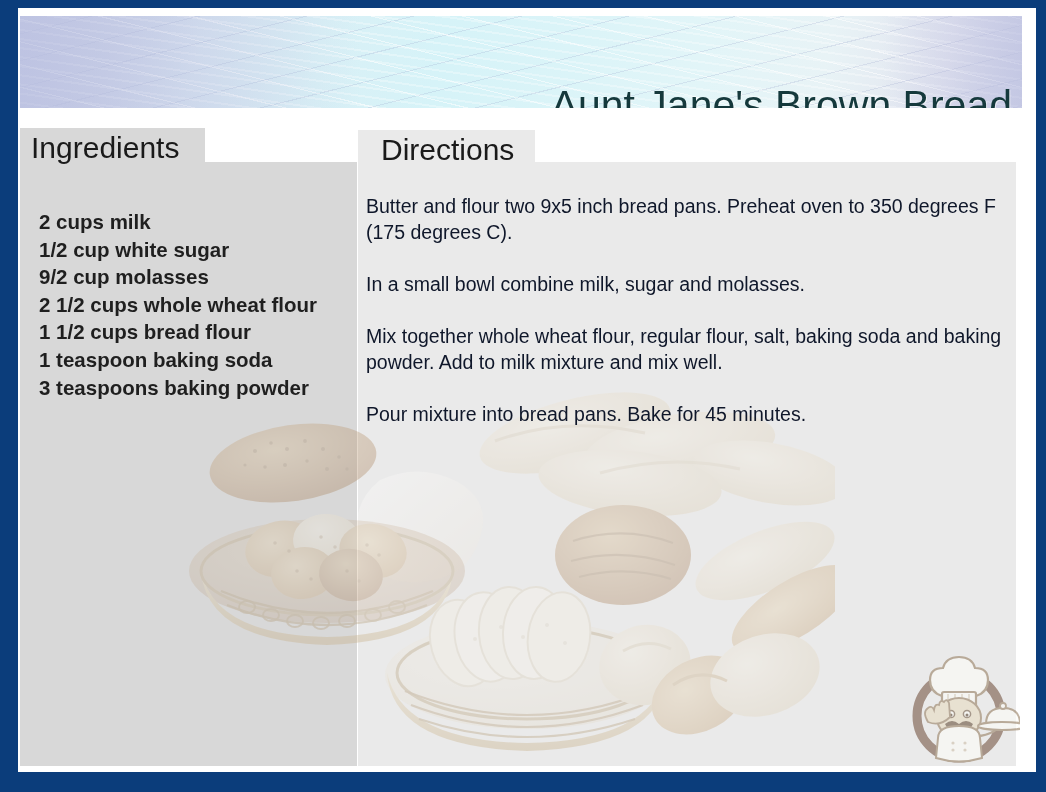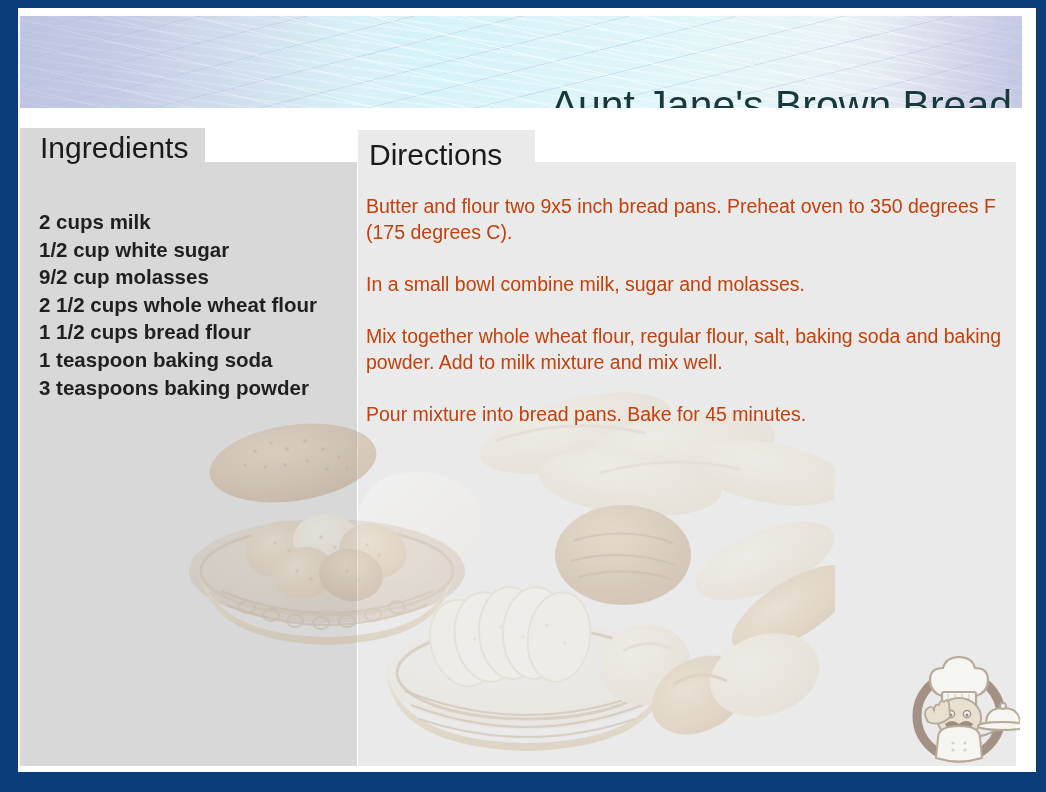--- a/index.html
+++ b/index.html
@@ -130,29 +130,28 @@
     height: 40px;
     display: flex;
     align-items: center;
     box-sizing: border-box;
   }
   .tab-ingredients {
     left: 20px;
     top: 128px;
     width: 185px;
     background: #d8d8d8;
-    padding-left: 20px;
+    padding-left: 11px;
   }
   .tab-directions {
     left: 358px;
     top: 130px;
     width: 177px;
     background: #eaeaea;
-    padding-left: 11px;
-    align-items: flex-end;
+    padding-left: 23px;
   }
   .tab-label {
     font-size: 30px;
     color: #1a1a1a;
     line-height: 1;
     white-space: nowrap;
   }
 
   
   .ingredients-list {
@@ -178,21 +177,21 @@
     position: absolute;
     left: 366px;
     top: 193px;
     width: 642px;
     z-index: 5;
   }
   .directions-body p {
     margin: 0 0 26px 0;
     font-size: 19.5px;
     line-height: 26px;
-    color: #c2410c;
+    color: #0f172a;
   }
   .directions-body p:last-child { margin-bottom: 0; }
 
   
   .bread-photo {
     position: absolute;
     left: 175px;
     top: 375px;
     width: 660px;
     height: 390px;

